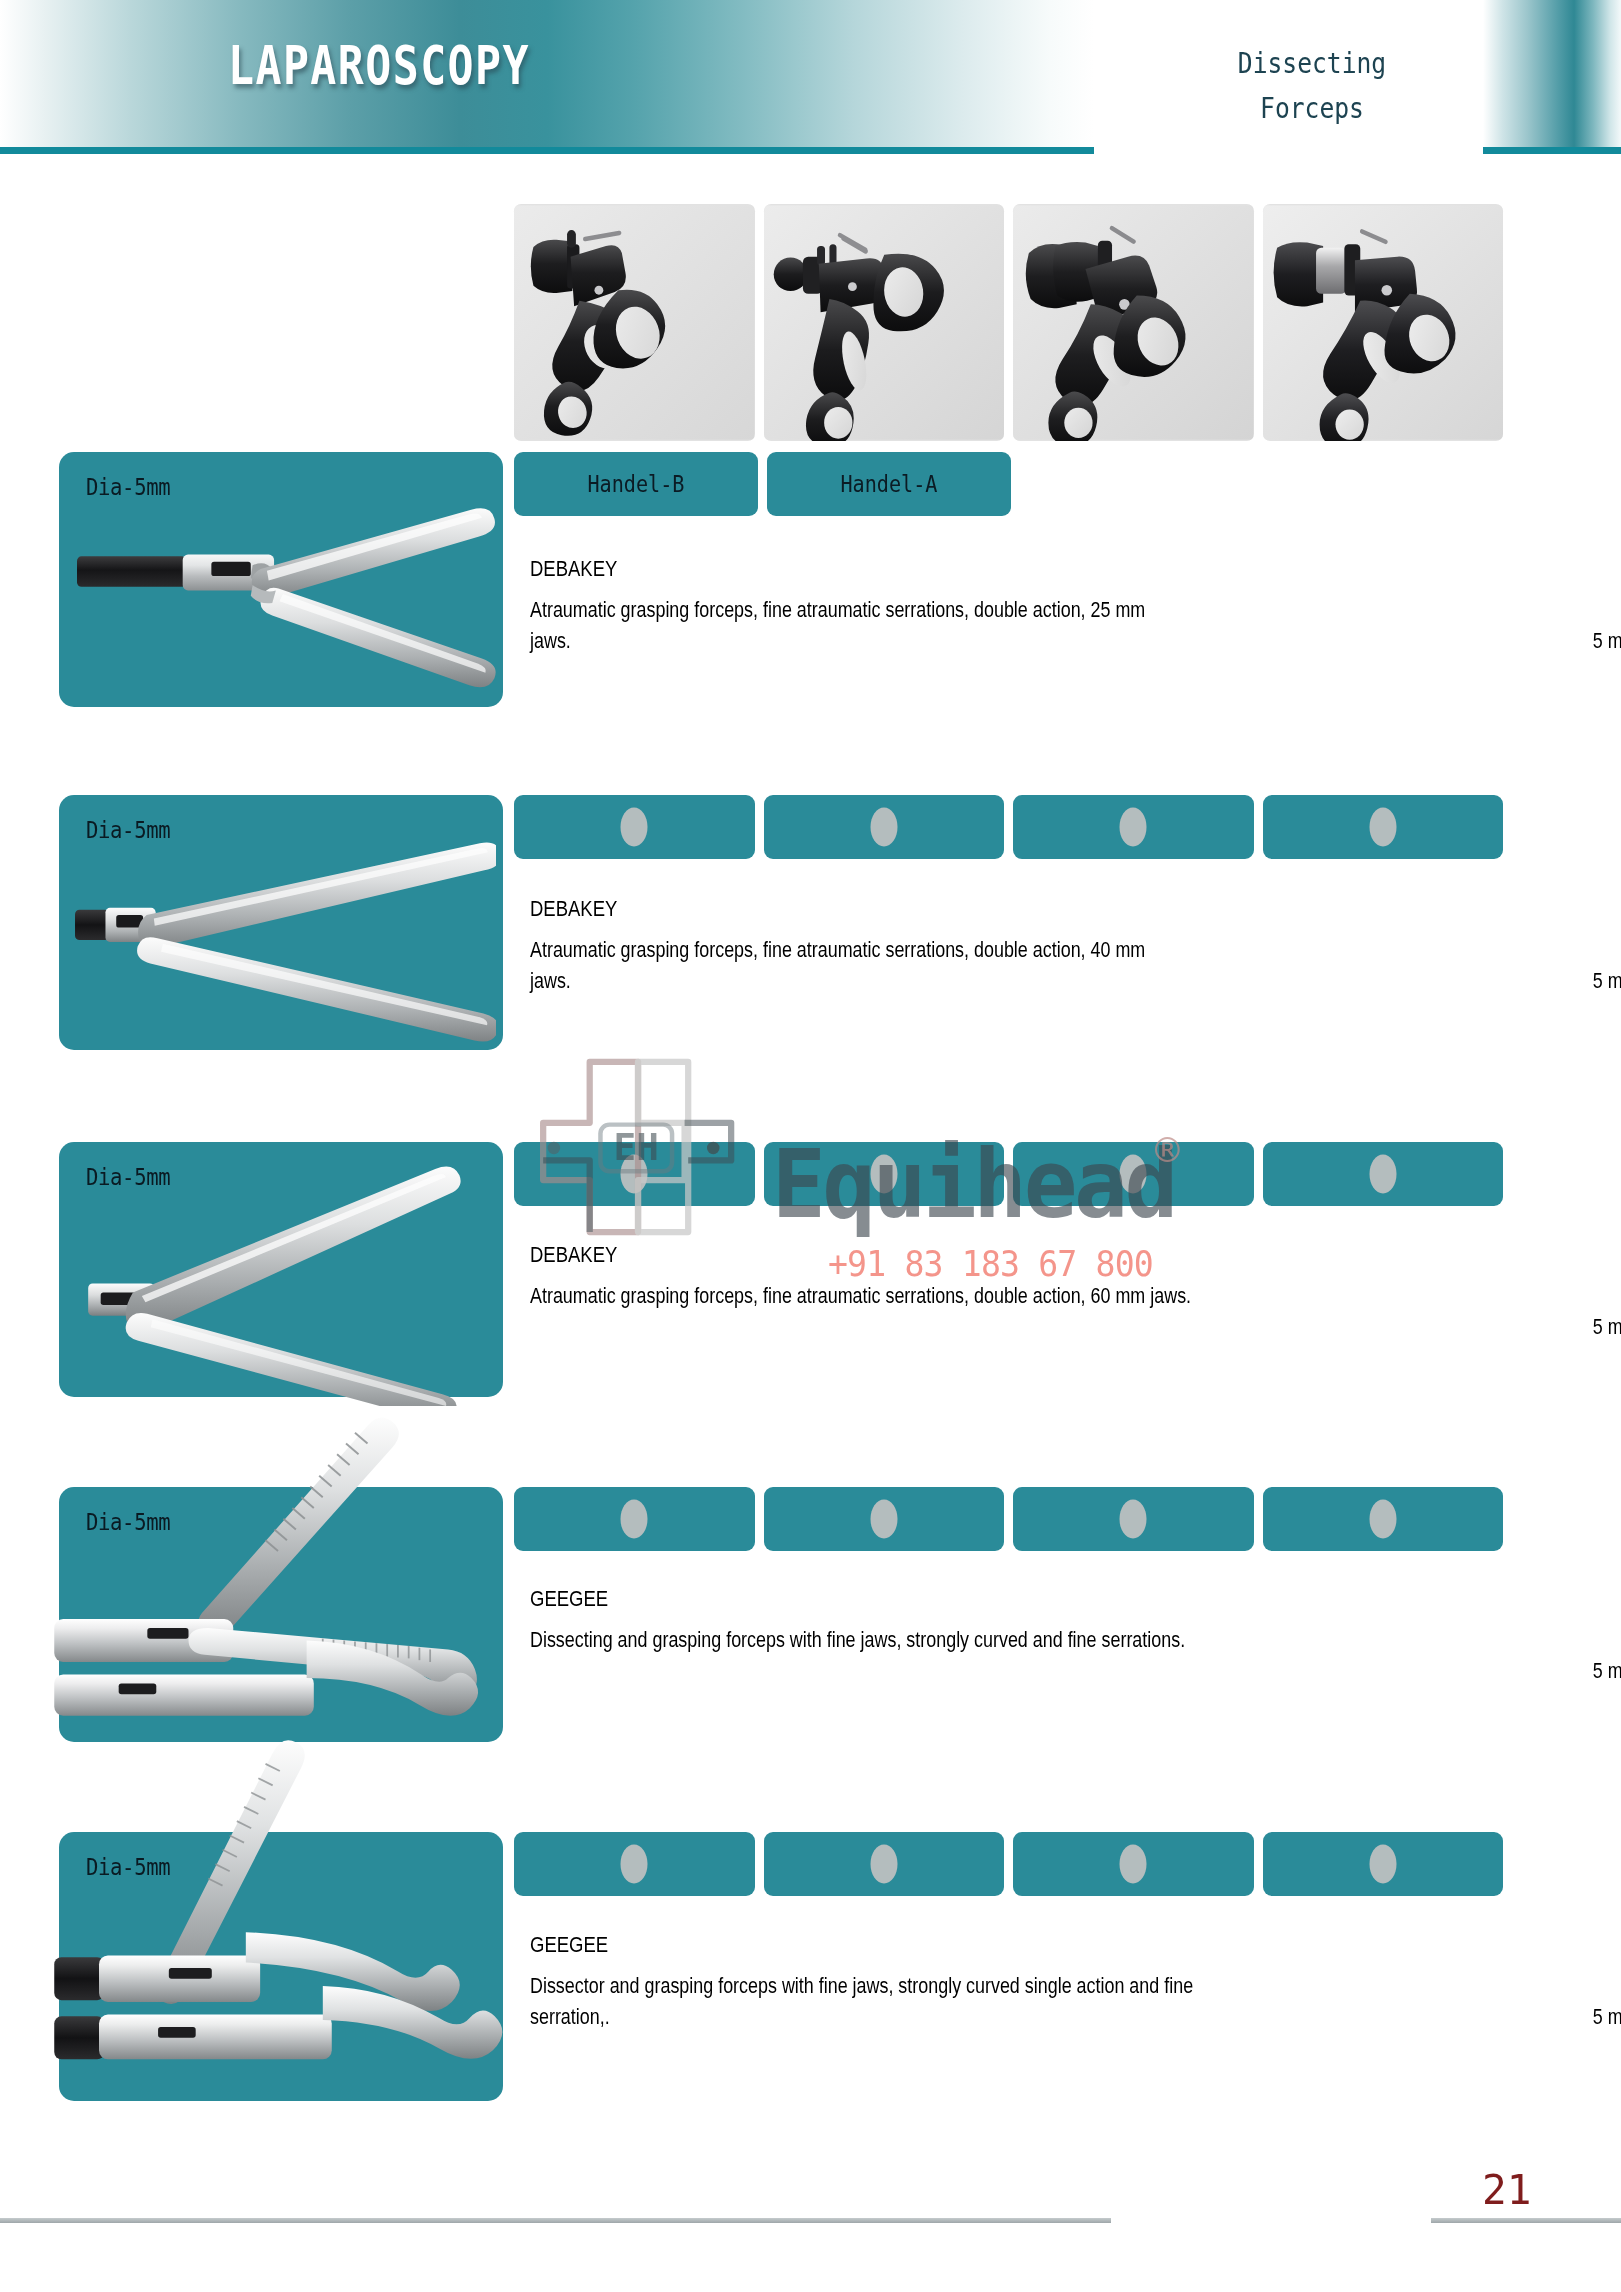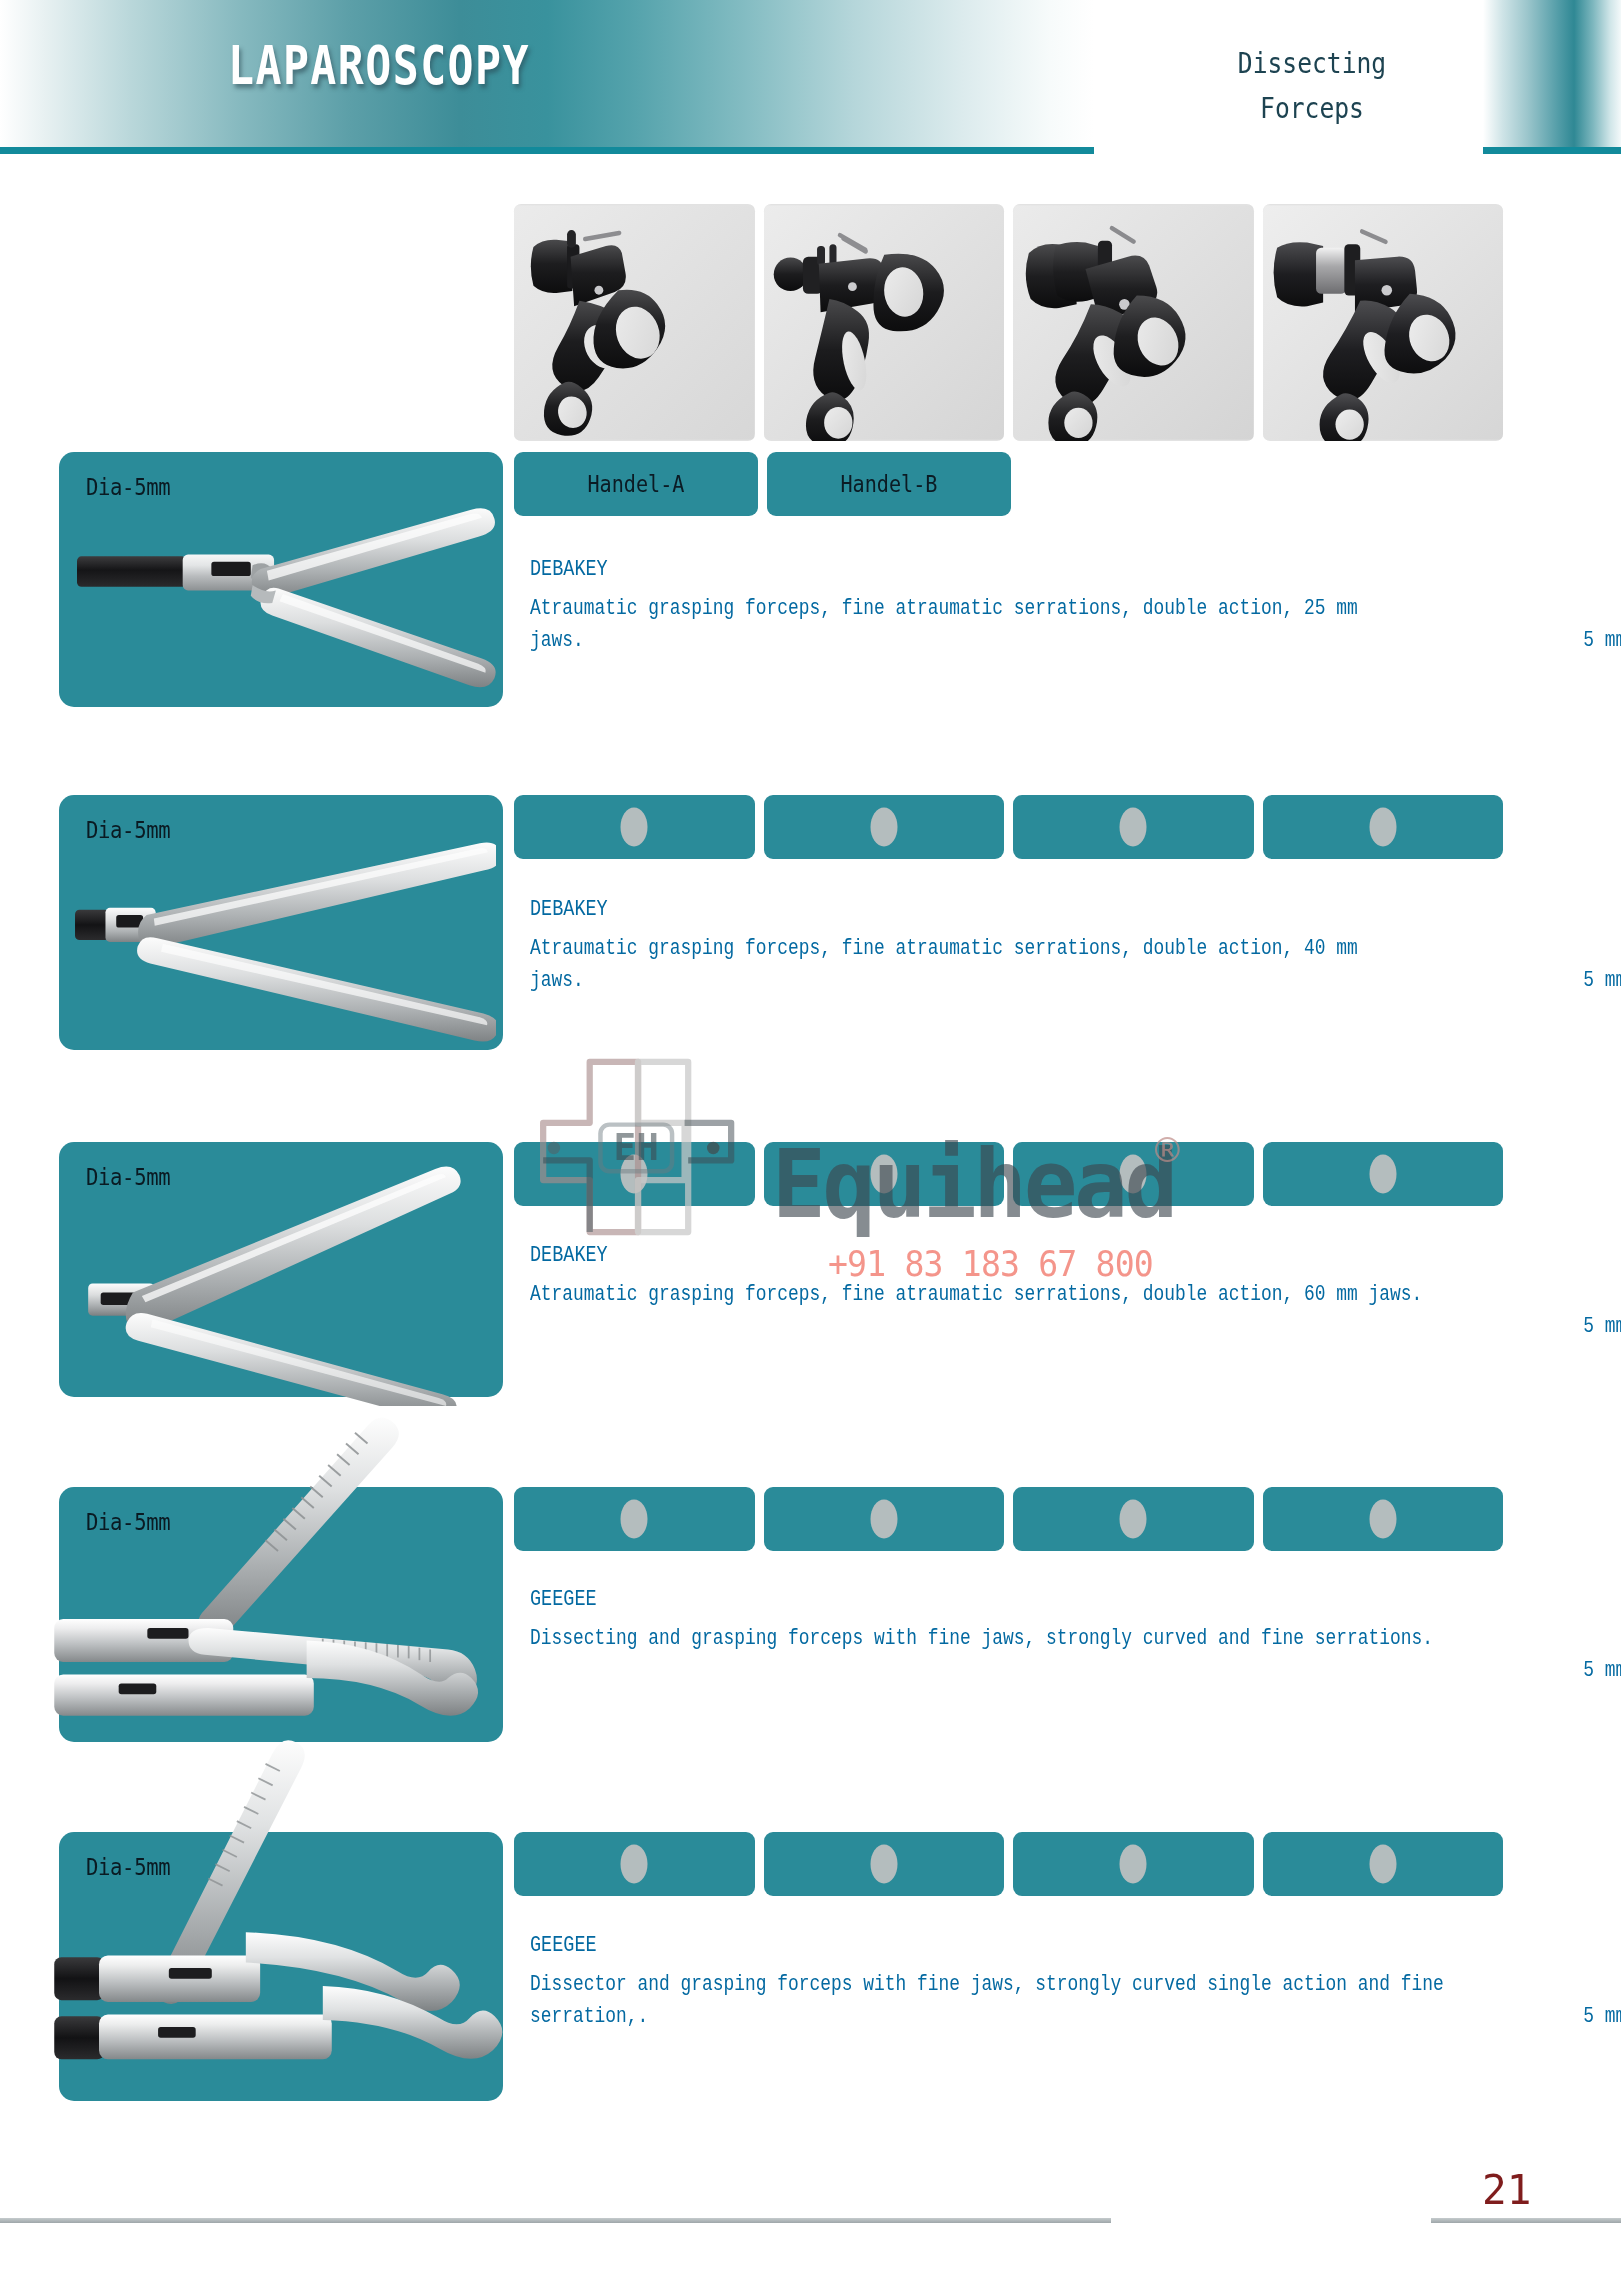--- a/index.html
+++ b/index.html
@@ -183,22 +183,22 @@
 
   .instrument {
     position: absolute;
     pointer-events: none;
   }
   .instrument svg { display: block; }
 
   
   .desc {
     position: absolute;
-    color: #0369a1;
-    font-family: Liberation Mono, monospace;
+    color: #000000;
+    font-family: Liberation Sans, sans-serif;
   }
   .desc-name {
     font-size: 21.5px;
     letter-spacing: 0px;
     transform: scaleX(0.86);
     transform-origin: left center;
     white-space: nowrap;
     margin-bottom: 7.2px;
   }
   .desc-body {
@@ -435,24 +435,24 @@
         <path d="M166 100 q34 2 46 26 q14 26 -6 48 q-22 22 -50 14 q-22 -6 -18 -30 q4 -32 28 -58 z" fill="url(#blkD)"></path>
         <ellipse cx="188" cy="150" rx="22" ry="27" transform="rotate(-22 188 150)" fill="url(#bgD)"></ellipse>
         <path d="M88 214 q-24 12 -24 34 q0 24 24 26 q24 2 30 -22 q6 -24 -14 -36 q-10 -6 -16 -2 z" fill="url(#blkD)"></path>
         <ellipse cx="98" cy="248" rx="16" ry="17" fill="url(#bgD)"></ellipse>
       </svg>
     </div>
   </div>
 
   <div class="handle-row">
     <div class="handle-chip">
+        <span>Handel-B</span>
+      </div>
+    <div class="handle-chip">
         <span>Handel-A</span>
-      </div>
-    <div class="handle-chip">
-        <span>Handel-B</span>
       </div>
   </div>
 
   <div class="prod-card" style="left:59px; top:452px; width:444px; height:255px;">
     <div class="dia-label">Dia-5mm</div>
     <div class="instrument" style="left:18px; top:54px;">
       <svg width="421" height="193" viewBox="0 0 470 215" xmlns="http://www.w3.org/2000/svg">
         <defs>
           <linearGradient id="sh1" x1="0" y1="0" x2="0" y2="1">
             <stop offset="0%" stop-color="#f6f7f7"></stop>

